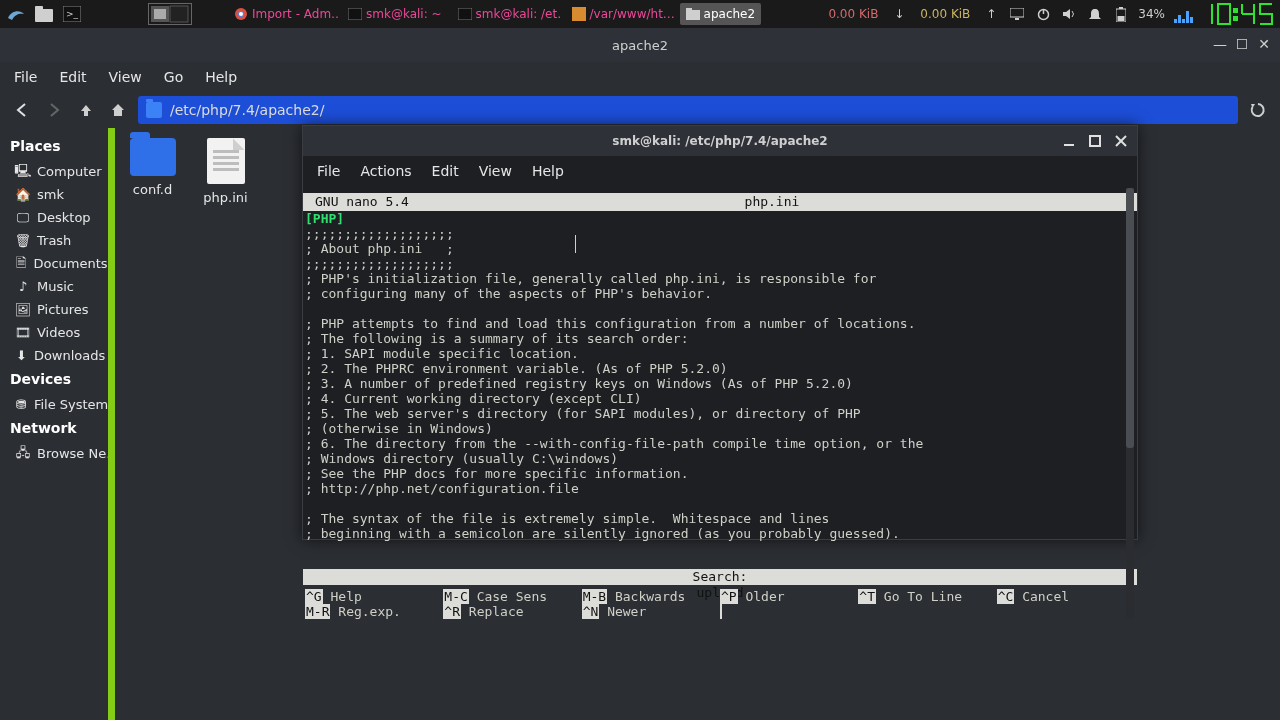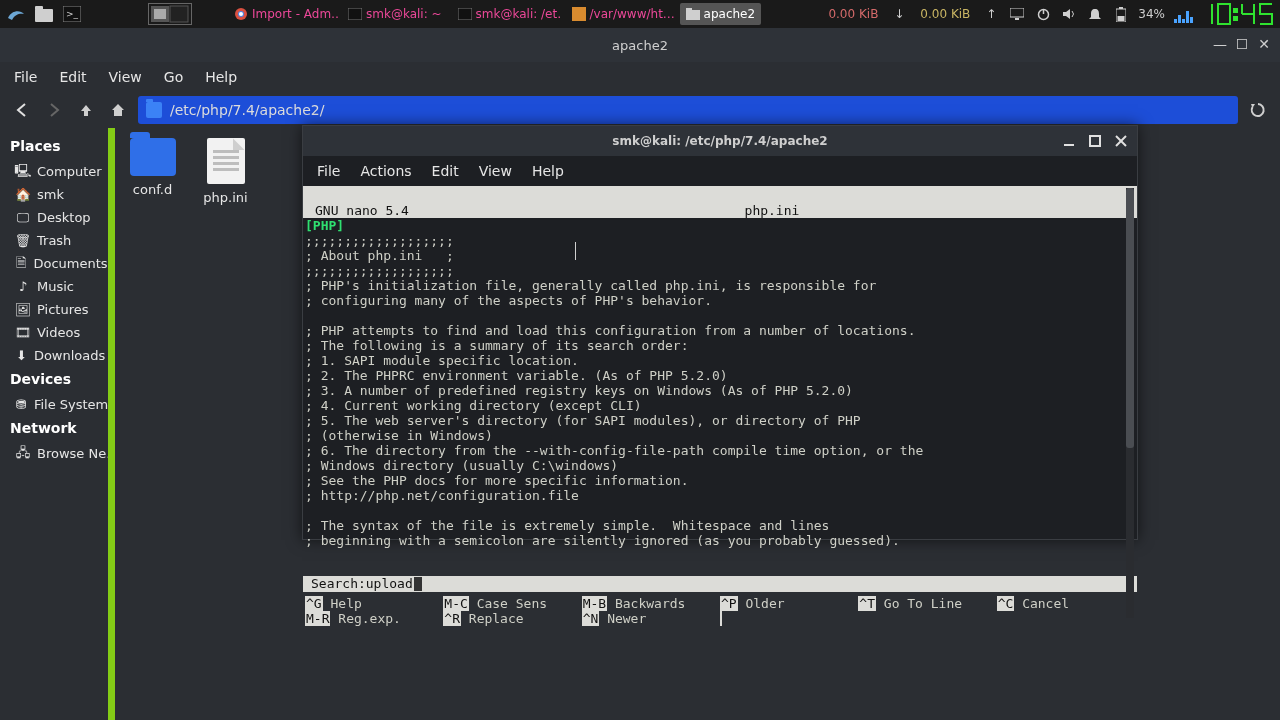--- a/index.html
+++ b/index.html
@@ -81,22 +81,23 @@
 .term-winctl span{width:24px;height:24px;display:flex;align-items:center;justify-content:center;color:#e0e0e0;font-size:15px;font-weight:bold;}
 .term-menu{height:30px;display:flex;align-items:center;gap:20px;padding:0 14px;color:#e6e6e6;font-size:14px;}
 
 .nano-header{
   height:18px;
   background:#dcdcd8;
   color:#111;
   font-family:"DejaVu Sans Mono",monospace;
   font-size:13px;
   display:flex;
-  padding:16px 2px;
+  padding:0 2px;
   line-height:18px;
+  margin-top:7px;
 }
 .nano-header .nh-ver{padding-left:10px;}
 .nano-header .nh-file{flex:1;text-align:center;}
 
 .term-body{
   font-family:"DejaVu Sans Mono",monospace;
   font-size:13px;
   color:#cfd0c7;
   padding:0 2px;
   line-height:15px;
@@ -110,22 +111,22 @@
   position:absolute;
   left:272px; top:24px;
   width:1px; height:18px;
   background:#cfcfcf;
 }
 
 .search-bar{
   height:16px;
   background:#dcdcd8;color:#111;
   font-family:"DejaVu Sans Mono",monospace;font-size:13px;
-  line-height:16px;padding:8px;
-  display:flex;align-items:center;
+  line-height:16px;padding:0;
+  display:flex;align-items:center;flex-direction:column;
 }
 .search-bar .cursor{width:8px;height:14px;background:#333;display:inline-block;margin-left:1px;}
 .nano-keys{
   font-family:"DejaVu Sans Mono",monospace;font-size:13px;
   color:#cfd0c7; line-height:15px;
   display:grid;
   grid-template-columns: repeat(6, 1fr);
   padding: 4px 2px;
 }
 .nano-keys span b{background:#dcdcd8;color:#111;padding:0 1px;font-weight:normal;}

